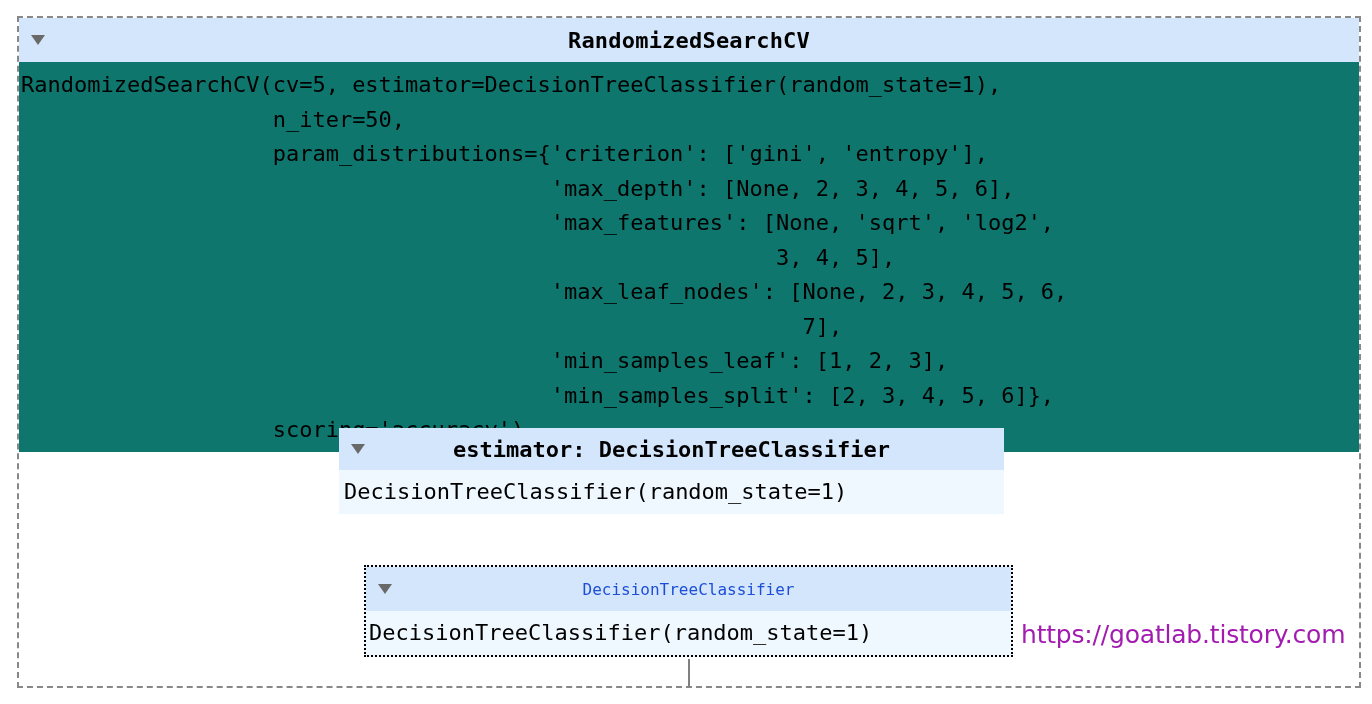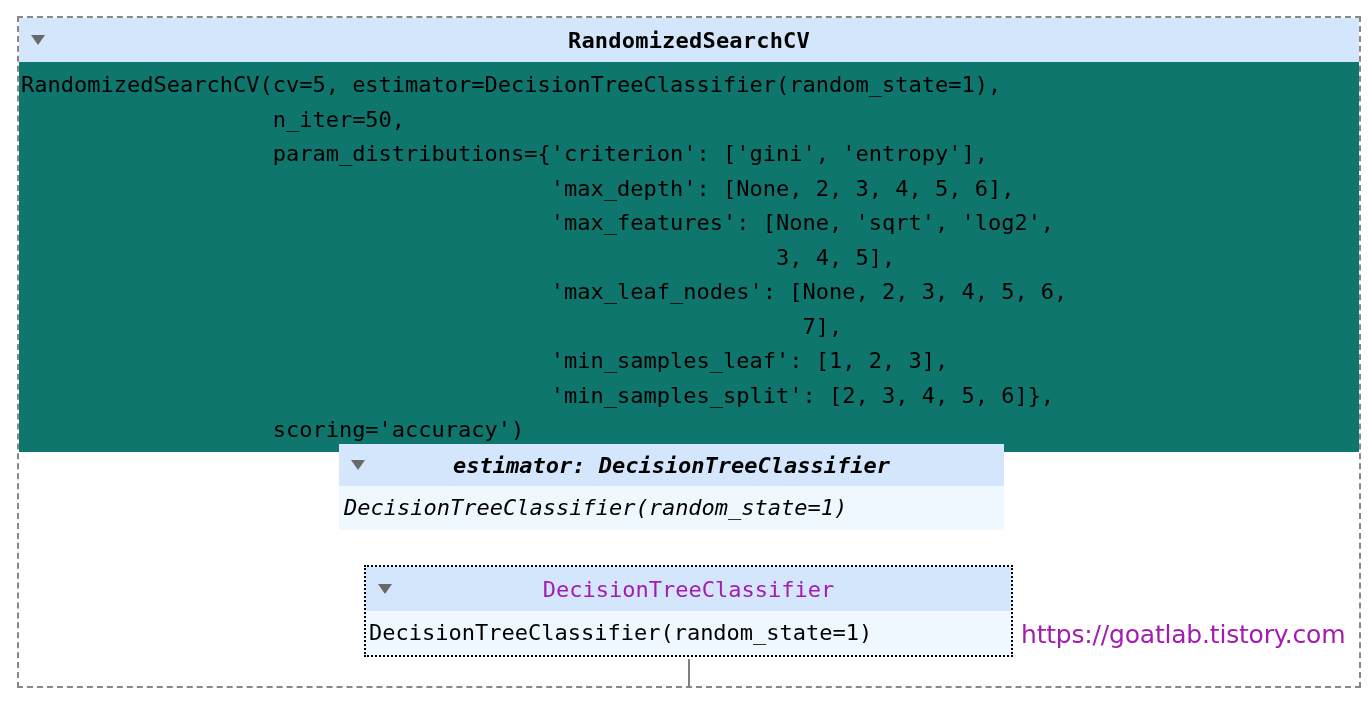--- a/index.html
+++ b/index.html
@@ -77,23 +77,22 @@
     line-height: 34.5px;
     color: #000000;
     white-space: pre;
     overflow: hidden;
   }
 
   
   .sk-mid-wrap {
     position: absolute;
     left: 339px;
-    top: 444px;
+    top: 428px;
     width: 665px;
-    font-style: italic;
   }
   .sk-mid-header {
     position: relative;
     height: 42px;
     background: #d4e6fc;
     display: flex;
     align-items: center;
     justify-content: center;
   }
   .sk-mid-header .sk-title {
@@ -130,22 +129,22 @@
   }
   .sk-inner-header {
     position: relative;
     height: 44px;
     background: #d4e6fc;
     display: flex;
     align-items: center;
     justify-content: center;
   }
   .sk-inner-header .sk-title {
-    font-size: 22px;
-    color: #a21caf;
+    font-size: 16px;
+    color: #1d4ed8;
     white-space: pre;
   }
   .sk-inner-body {
     background: #f0f8ff;
     height: 44px;
     display: flex;
     align-items: center;
   }
   .sk-inner-body pre {
     margin: 0;

